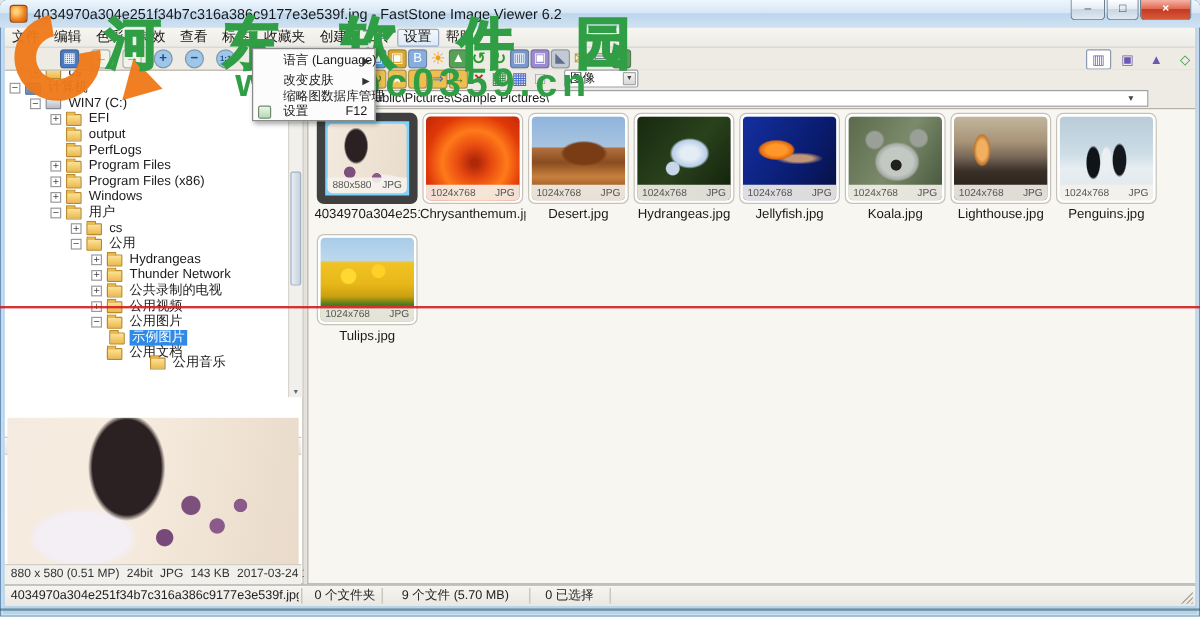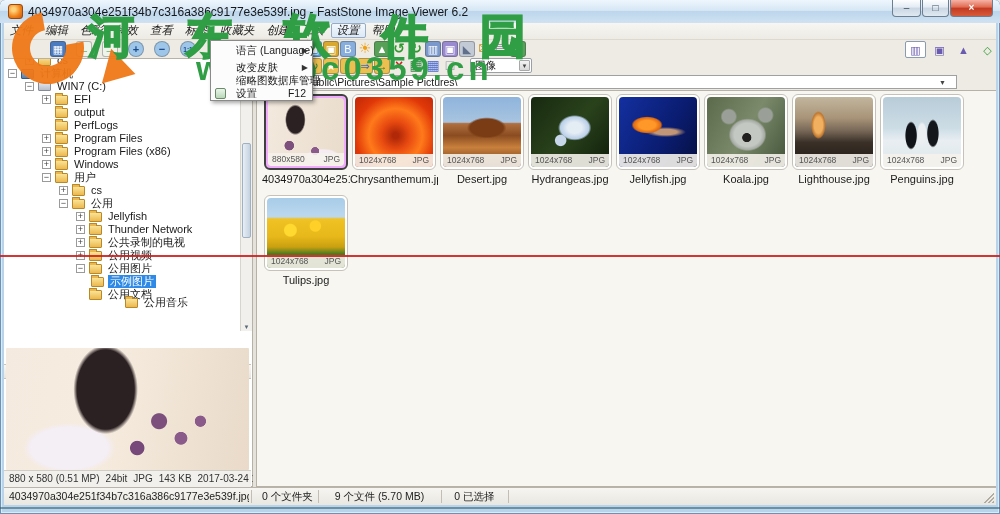--- a/index.html
+++ b/index.html
@@ -14,22 +14,22 @@
     background:radial-gradient(circle at 35% 35%,#ffd27a 15%,#f08018 60%,#c85a10);border:1px solid #9a4a10;}
   #title-text{position:absolute;left:28px;top:5px;font-size:12px;color:#15181c;white-space:nowrap;}
   #win-controls{position:absolute;right:7px;top:0;display:flex;}
   .winbtn{height:17px;margin-left:1px;border:1px solid #6d7e90;border-top:none;border-radius:0 0 4px 4px;
     background:linear-gradient(#fdfeff,#e3ebf3 45%,#c9d6e2 50%,#dfe9f2);color:#3a4a5a;
     font-size:10px;line-height:15px;text-align:center;}
   .winbtn.min{width:29px;} .winbtn.max{width:27px;}
   .winbtn.close{width:43px;background:linear-gradient(#f6b2a6,#e06a50 45%,#c23a22 50%,#d85a3a);color:#fff;font-weight:bold;}
 
   
-  #menubar{position:absolute;left:4px;top:23px;width:992px;height:17px;display:flex;align-items:flex-start;
-    background:linear-gradient(#f7f6f2,#edebe4);border-bottom:1px solid #dcd9d0;font-size:11.5px;color:#1a1a1a;font-style:italic;}
+  #menubar{position:absolute;left:4px;top:23px;width:992px;height:17px;display:flex;align-items:flex-end;
+    background:linear-gradient(#f7f6f2,#edebe4);border-bottom:1px solid #dcd9d0;font-size:11.5px;color:#1a1a1a;}
   .menu-item{padding:1px 6px;height:15px;line-height:13px;white-space:nowrap;}
   .menu-item.active{background:linear-gradient(#f3f8fd,#dce9f6);border:1px solid #98aac4;border-radius:2px;padding:0 5px;}
 
   
   #toolbar1{position:absolute;left:4px;top:40px;width:992px;height:18px;background:#edebe4;}
   .tbico{display:inline-block;width:16px;height:16px;text-align:center;font-size:11px;line-height:15px;
     border-radius:3px;vertical-align:top;overflow:hidden;}
   .tbico.circle{border-radius:50%;font-weight:bold;}
   .tbico.one2one{font-size:6.5px;font-weight:bold;}
   .tbico.glyph-bold{font-weight:bold;font-size:14px;line-height:14px;}
@@ -100,21 +100,21 @@
   #addressrow{position:absolute;left:0;top:17px;width:740px;height:15px;}
   #address-input{position:absolute;left:1px;top:0;width:700px;height:14px;background:#fff;border:1px solid #a0a0a0;
     font-size:10.5px;line-height:12px;color:#222;padding-left:4px;white-space:nowrap;overflow:hidden;}
   #address-arrow{position:absolute;right:8px;top:1px;width:11px;height:11px;font-size:7px;line-height:11px;text-align:center;color:#444;}
 
   
   #thumbarea{position:absolute;left:0;top:32px;width:740px;height:397px;background:#f7f6f1;border:1px solid #b6b2a8;
     border-right:none;display:flex;flex-wrap:wrap;align-content:flex-start;padding:3px 0 0 5px;}
   .thumb{width:88px;margin-bottom:9px;}
   .cell{position:relative;width:84px;height:76px;background:#fff;border:1px solid #c6c2ba;border-radius:6px;margin:0 auto;}
-  .cell.selected{border:2px solid #404040;background:#f0abfc;}
+  .cell.selected{border:7px solid #404040;background:#7dd3fc;}
   .cell .art{position:absolute;left:2px;right:2px;top:2px;bottom:2px;border-radius:4px;}
   .strip{position:absolute;left:2px;right:2px;bottom:2px;height:13px;background:rgba(245,242,235,.9);
     border-radius:0 0 4px 4px;display:flex;justify-content:space-between;font-size:8.5px;color:#555;
     line-height:13px;padding:0 4px;}
   .fname{height:13px;margin-top:3px;font-size:11px;color:#1a1a1a;text-align:center;white-space:nowrap;overflow:hidden;}
 
   .art-portrait{background:
     radial-gradient(ellipse 16px 24px at 36% 32%, #2b2022 55%, rgba(43,32,34,0) 64%),
     radial-gradient(circle 6px at 28% 70%, #7d4f7d 75%, rgba(125,79,125,0) 85%),
     radial-gradient(circle 5px at 62% 78%, #8a5a8a 75%, rgba(138,90,138,0) 85%),
@@ -307,21 +307,21 @@
           <span class="tlabel">cs</span>
         </div>
         <div class="trow" style="padding-left: 55px;">
           <span class="exp">−</span>
           <span class="ticon folder"></span>
           <span class="tlabel">公用</span>
         </div>
         <div class="trow" style="padding-left: 72px;">
           <span class="exp">+</span>
           <span class="ticon folder"></span>
-          <span class="tlabel">Jellyfish</span>
+          <span class="tlabel">Hydrangeas</span>
         </div>
         <div class="trow" style="padding-left: 72px;">
           <span class="exp">+</span>
           <span class="ticon folder"></span>
           <span class="tlabel">Thunder Network</span>
         </div>
         <div class="trow" style="padding-left: 72px;">
           <span class="exp">+</span>
           <span class="ticon folder"></span>
           <span class="tlabel">公共录制的电视</span>

